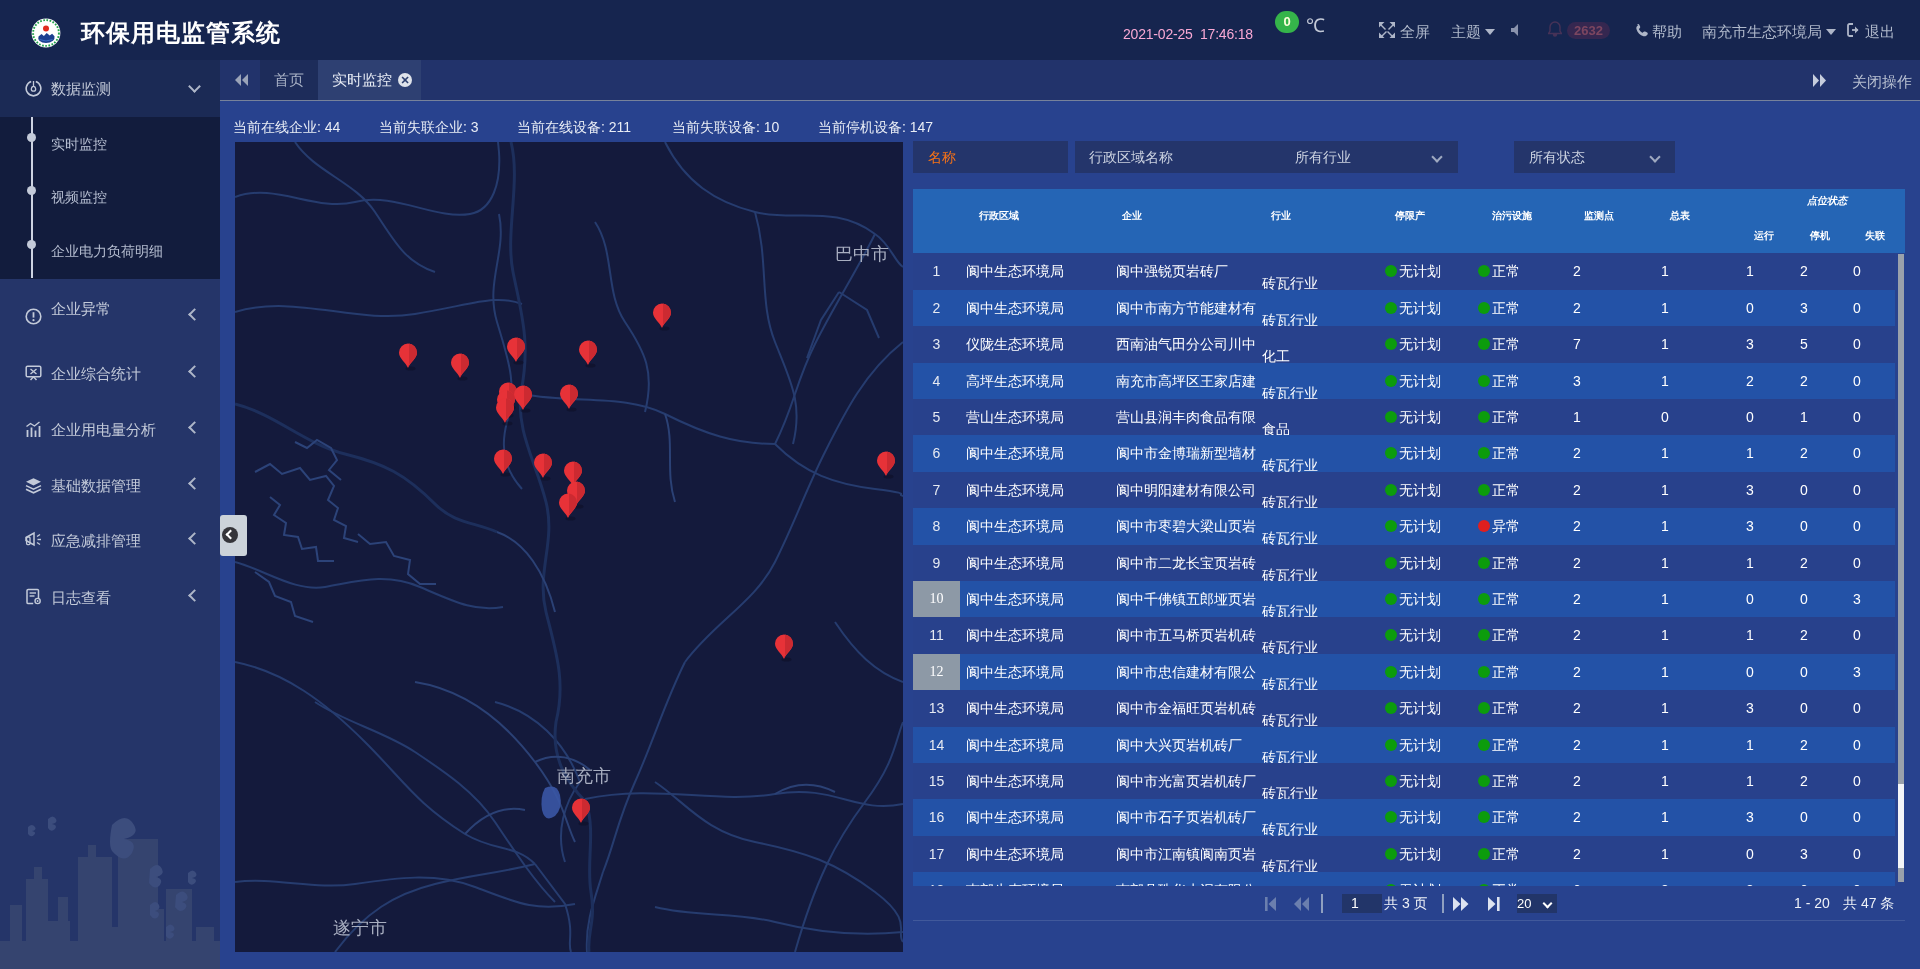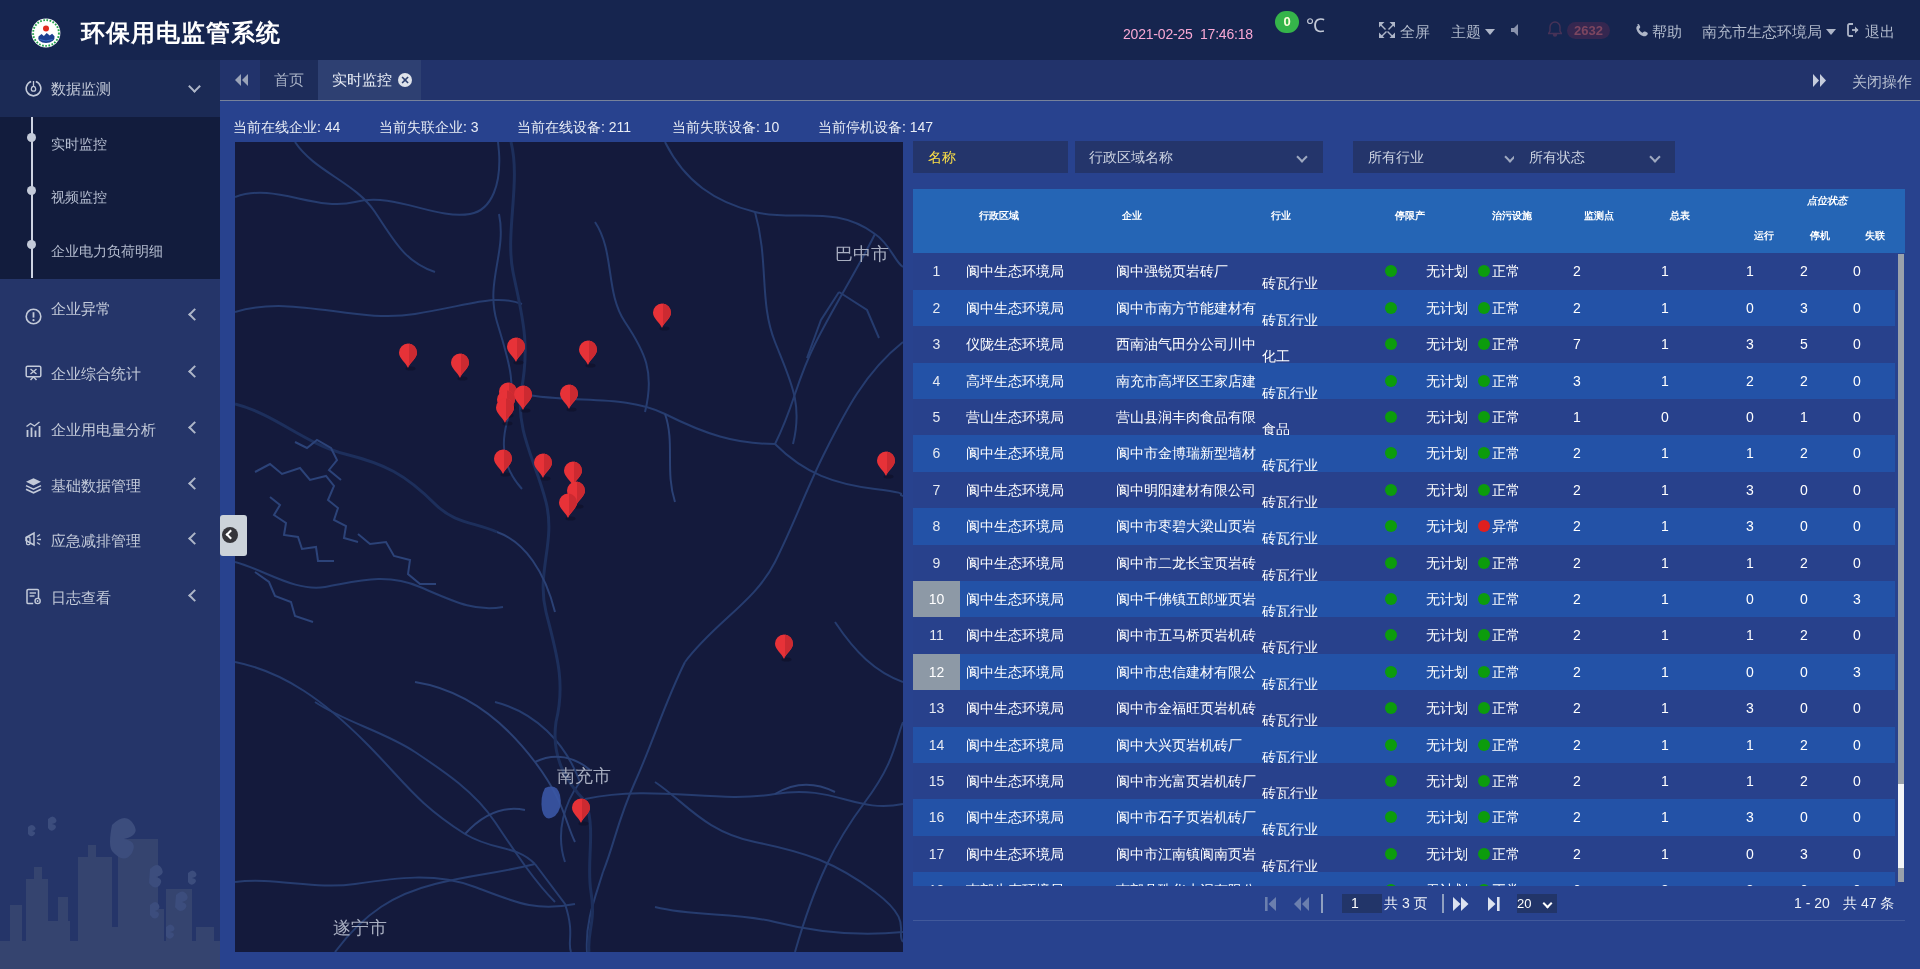--- a/index.html
+++ b/index.html
@@ -38,25 +38,25 @@
 .ftext{position:absolute;top:8px;font-size:14px;color:#ccd3e1;white-space:nowrap;}
 .fchev{position:absolute;top:12px;width:8px;height:8px;border-left:2px solid #9fa9c0;border-bottom:2px solid #9fa9c0;transform:rotate(-45deg);}
 #thead{position:absolute;left:693px;top:88px;width:992px;height:64px;background:#2565b5;color:#fff;}
 #thead span{position:absolute;transform:translateX(-50%);font-size:10px;font-weight:bold;white-space:nowrap;}
 #tbody{position:absolute;left:693px;top:152.4px;width:992px;height:632.6px;overflow:hidden;}
 .tr{position:absolute;left:0;width:982px;height:36.4px;font-size:14px;color:#fff;}
 .tr.o{background:#28418c;}
 .tr.e{background:#2352a7;}
 .tr span{position:absolute;top:9px;line-height:18px;white-space:nowrap;}
 .tr .n{left:0;top:0;width:47px;height:36.4px;line-height:36.4px;text-align:center;color:#e6eaf2;}
-.tr.sel .n{background:#8d99a6;color:#fff;}
+.tr.sel .n{background:#8d99a6;color:#fff;font-family:Liberation Serif, serif;}
 .tr .c1{left:53px;}
 .tr .c2{left:203px;}
 .tr .c3{left:349px;margin-top:12px;}
-.tr .t1{left:486px;margin-left:27px;}
+.tr .t1{left:486px;}
 .tr .t2{left:579px;}
 .dg{position:absolute;width:12px;height:12px;border-radius:50%;background:#0c9c0c;top:12px !important;}
 .dg.rd{background:#e01f1f;}
 .d1{left:472px;}
 .d2{left:565px;}
 .tr .v{width:30px;text-align:center;}
 .v1{left:649px;}
 .v2{left:737px;}
 .v3{left:822px;}
 .v4{left:876px;}
@@ -382,27 +382,27 @@
             <path d="M0,-1.5 C1.8,-6 9,-9.5 9,-15.5 A9,9 0 0 0 1,-24.4 L1,-2 Z" fill="#cc2a31"></path>
           </g>
 </g>
     </svg>
   </div>
   <div id="collapse">
       <div style="position:absolute;left:2px;top:12px;width:16px;height:16px;border-radius:50%;background:#35353a;"></div>
     <div style="position:absolute;left:7px;top:16px;width:7px;height:7px;border-left:2px solid #fff;border-bottom:2px solid #fff;transform:rotate(45deg);"></div>
   </div>
   <div class="filter" style="left:693px;width:155px">
-      <div class="ftext" style="left:15px;color:#fde047">名称</div>
+      <div class="ftext" style="left:15px;color:#f97316">名称</div>
     </div>
   <div class="filter" style="left:855px;width:248px">
       <div class="ftext" style="left:14px">行政区域名称</div>
       <div class="fchev" style="left:223px"></div>
     </div>
-  <div class="filter" style="left:1133px;width:178px">
+  <div class="filter" style="left:1060px;width:178px">
       <div class="ftext" style="left:15px">所有行业</div>
       <div class="fchev" style="left:153px"></div>
     </div>
   <div class="filter" style="left:1294px;width:161px">
       <div class="ftext" style="left:15px">所有状态</div>
       <div class="fchev" style="left:137px"></div>
     </div>
   <div id="thead">
     <span style="left:86px;top:20px">行政区域</span>
     <span style="left:219px;top:20px">企业</span>

